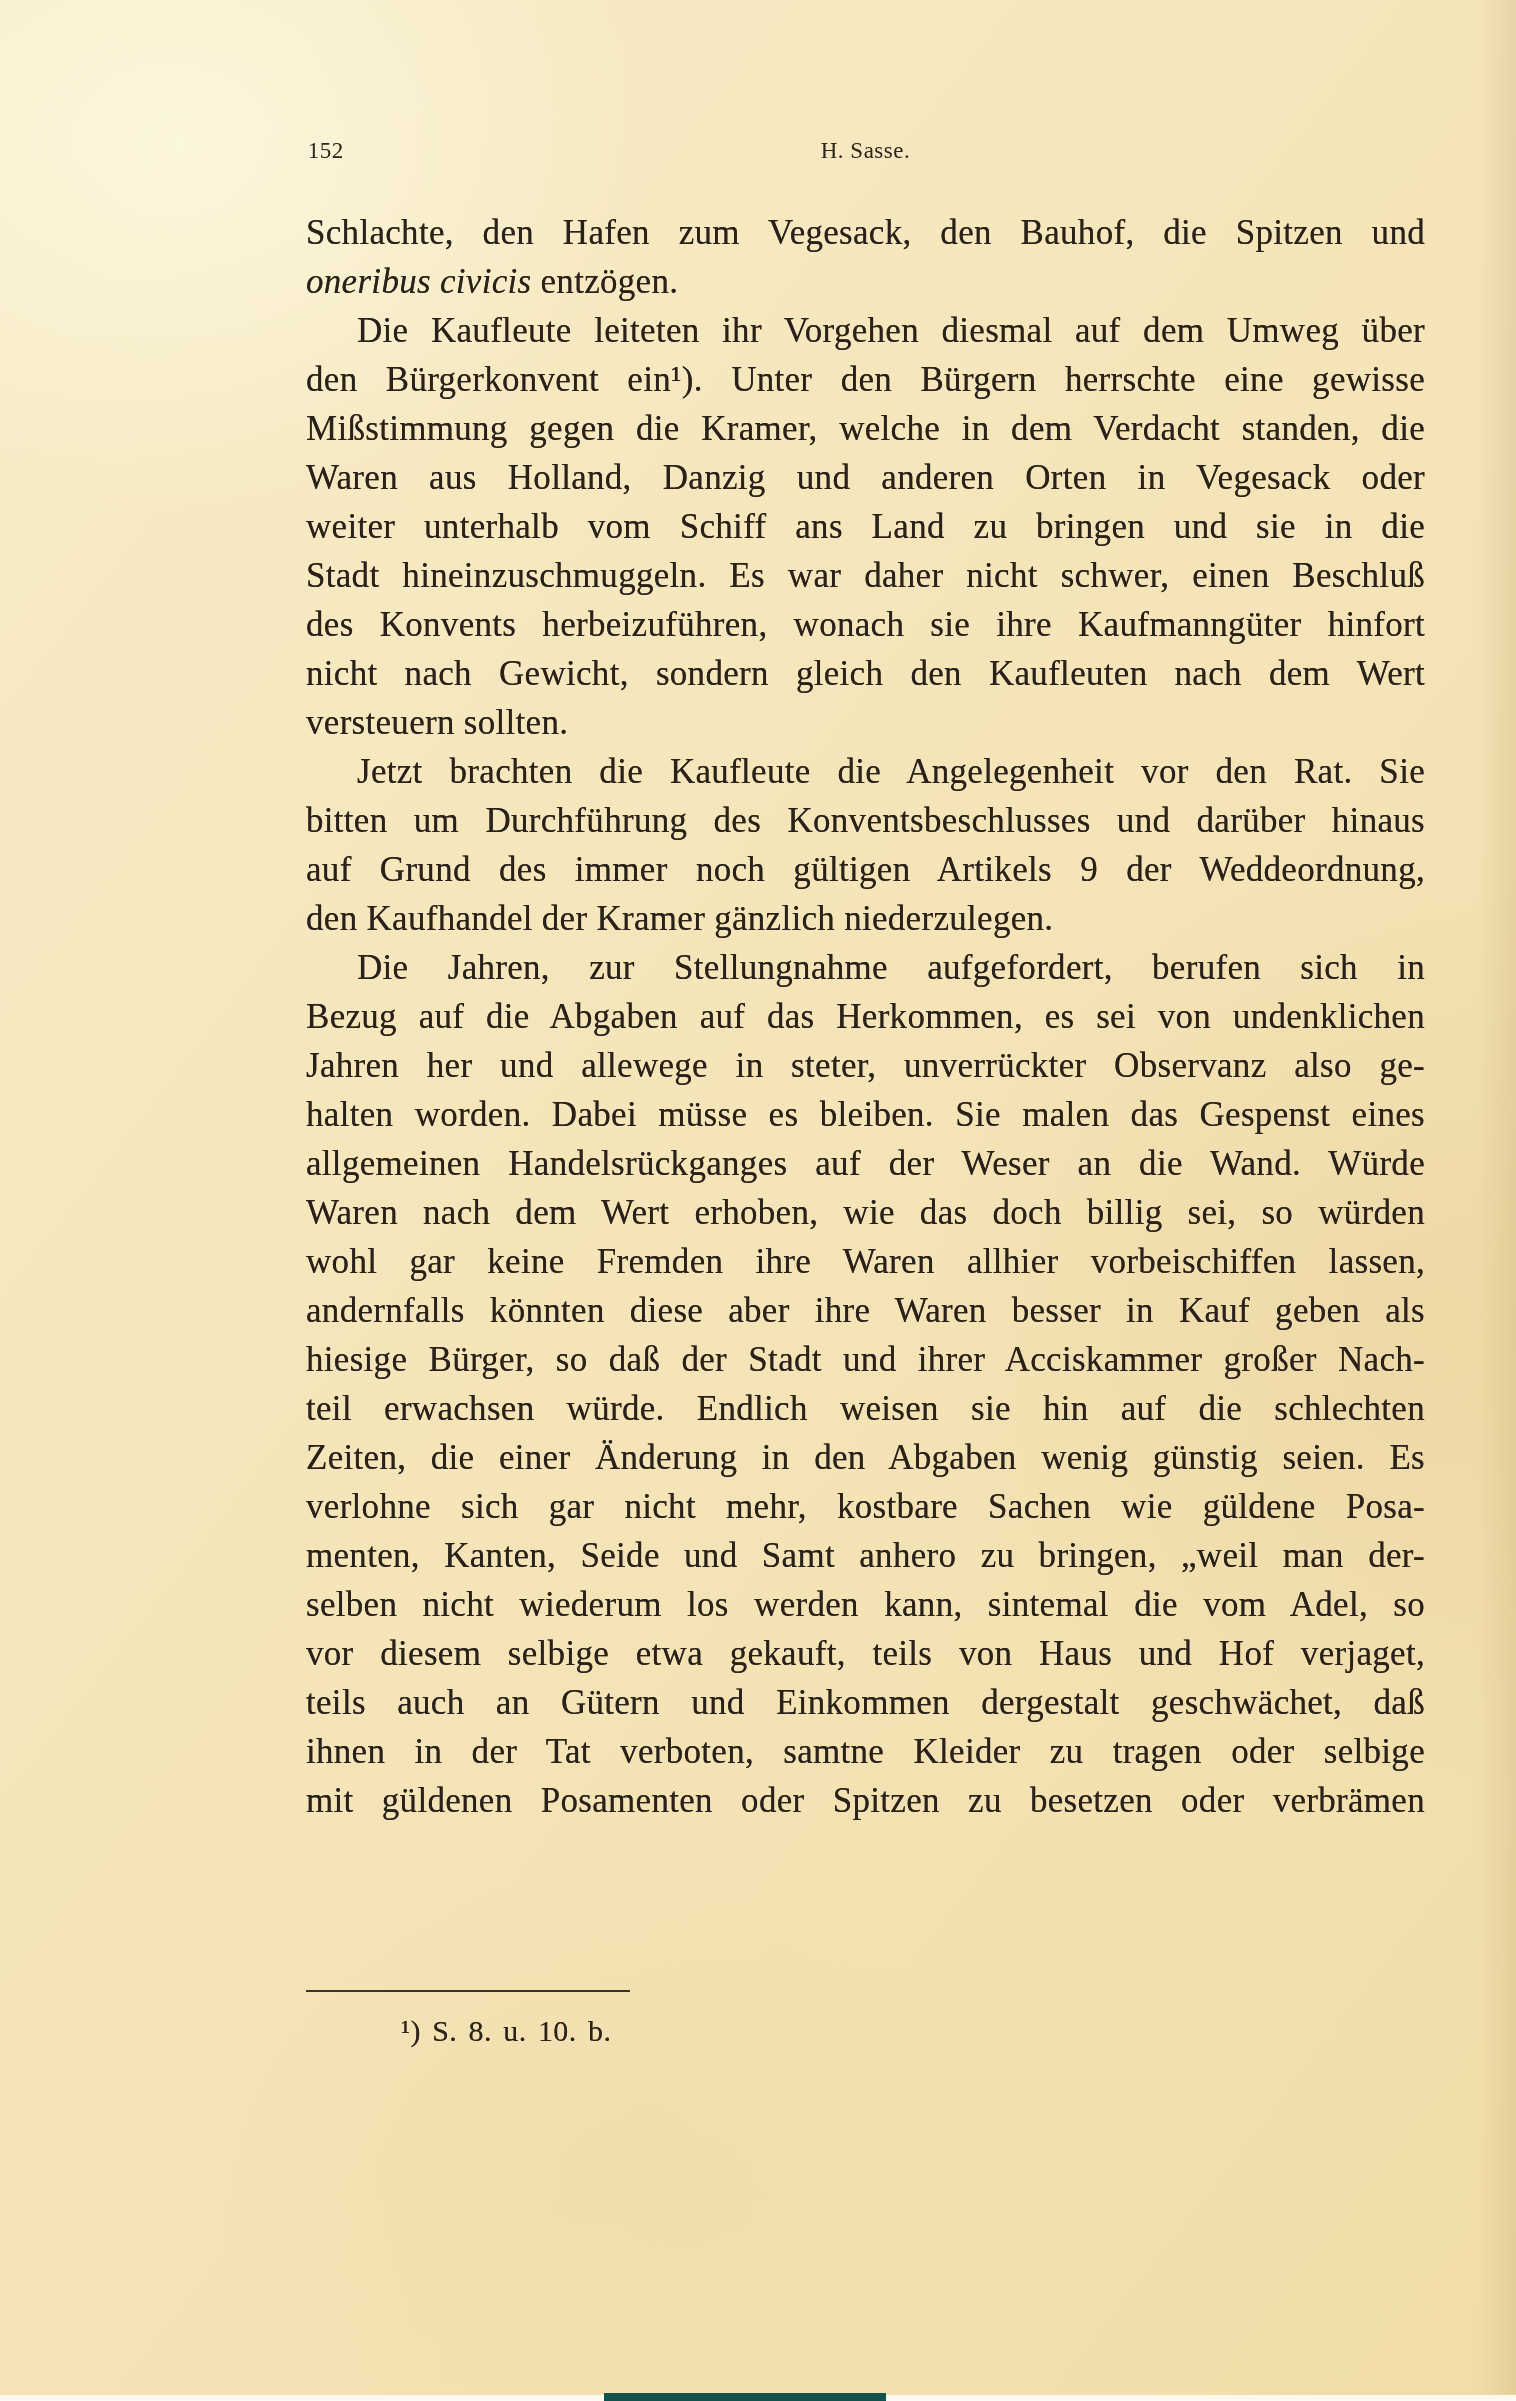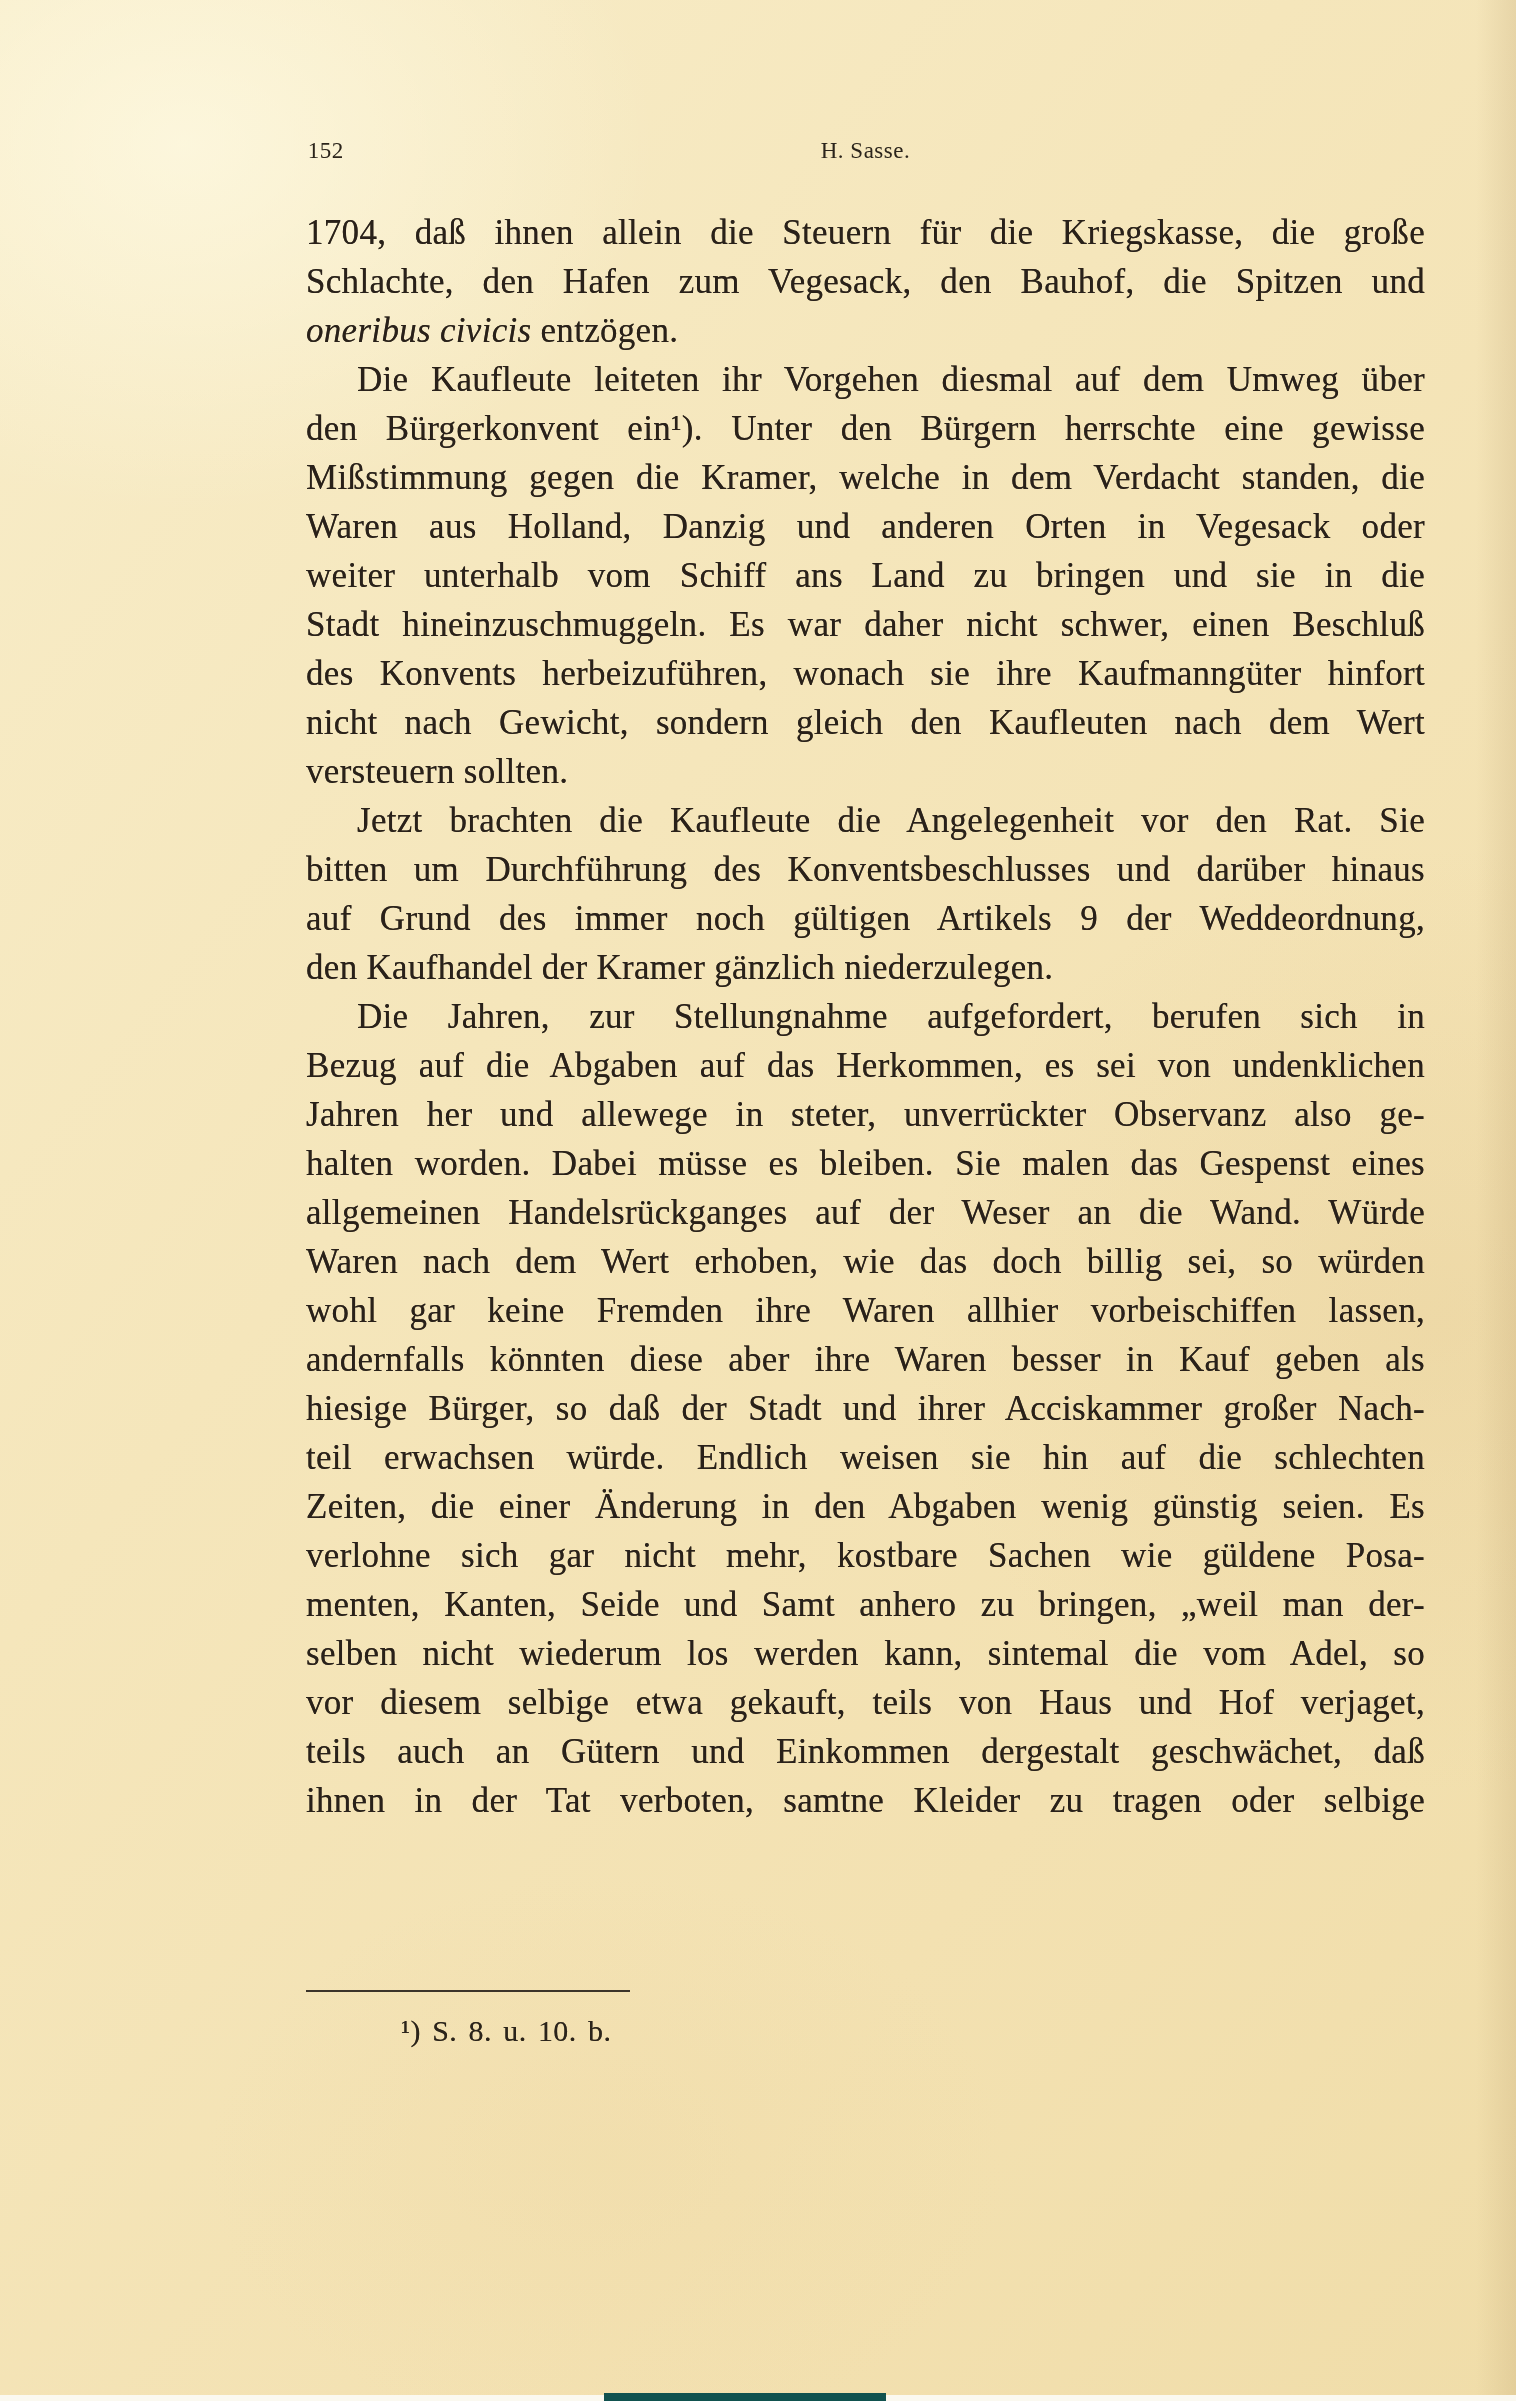--- a/index.html
+++ b/index.html
@@ -110,21 +110,20 @@
 <div class="page">
   <div class="edge-shade-right"></div>
 
   <div class="header-row">
     <span class="page-number">152</span>
     <span class="running-header">H. Sasse.</span>
   </div>
 
   <div class="text-block" style="color: rgb(41, 33, 26);">
       <div class="para">
-        <div class="line"><span>1704, daß ihnen allein die Steuern für die Kriegskasse, die große</span></div>
         <div class="line"><span>Schlachte, den Hafen zum Vegesack, den Bauhof, die Spitzen und</span></div>
         <div class="line no-justify"><i>oneribus civicis</i><span> entzögen.</span></div>
       </div>
       <div class="para">
         <div class="line indent"><span>Die Kaufleute leiteten ihr Vorgehen diesmal auf dem Umweg über</span></div>
         <div class="line"><span>den Bürgerkonvent ein¹). Unter den Bürgern herrschte eine gewisse</span></div>
         <div class="line"><span>Mißstimmung gegen die Kramer, welche in dem Verdacht standen, die</span></div>
         <div class="line"><span>Waren aus Holland, Danzig und anderen Orten in Vegesack oder</span></div>
         <div class="line"><span>weiter unterhalb vom Schiff ans Land zu bringen und sie in die</span></div>
         <div class="line"><span>Stadt hineinzuschmuggeln. Es war daher nicht schwer, einen Beschluß</span></div>
@@ -149,20 +148,21 @@
         <div class="line"><span>andernfalls könnten diese aber ihre Waren besser in Kauf geben als</span></div>
         <div class="line"><span>hiesige Bürger, so daß der Stadt und ihrer Acciskammer großer Nach-</span></div>
         <div class="line"><span>teil erwachsen würde. Endlich weisen sie hin auf die schlechten</span></div>
         <div class="line"><span>Zeiten, die einer Änderung in den Abgaben wenig günstig seien. Es</span></div>
         <div class="line"><span>verlohne sich gar nicht mehr, kostbare Sachen wie güldene Posa-</span></div>
         <div class="line"><span>menten, Kanten, Seide und Samt anhero zu bringen, „weil man der-</span></div>
         <div class="line"><span>selben nicht wiederum los werden kann, sintemal die vom Adel, so</span></div>
         <div class="line"><span>vor diesem selbige etwa gekauft, teils von Haus und Hof verjaget,</span></div>
         <div class="line"><span>teils auch an Gütern und Einkommen dergestalt geschwächet, daß</span></div>
         <div class="line"><span>ihnen in der Tat verboten, samtne Kleider zu tragen oder selbige</span></div>
+        <div class="line"><span>mit güldenen Posamenten oder Spitzen zu besetzen oder verbrämen</span></div>
       </div>
     </div>
 
   <div class="footnote-rule"></div>
   <div class="footnote">¹) S. 8. u. 10. b.</div>
 
   <div class="bottom-white"></div>
   <div class="bottom-strip" style="background: rgb(17, 82, 79);"></div>
 </div>
 

